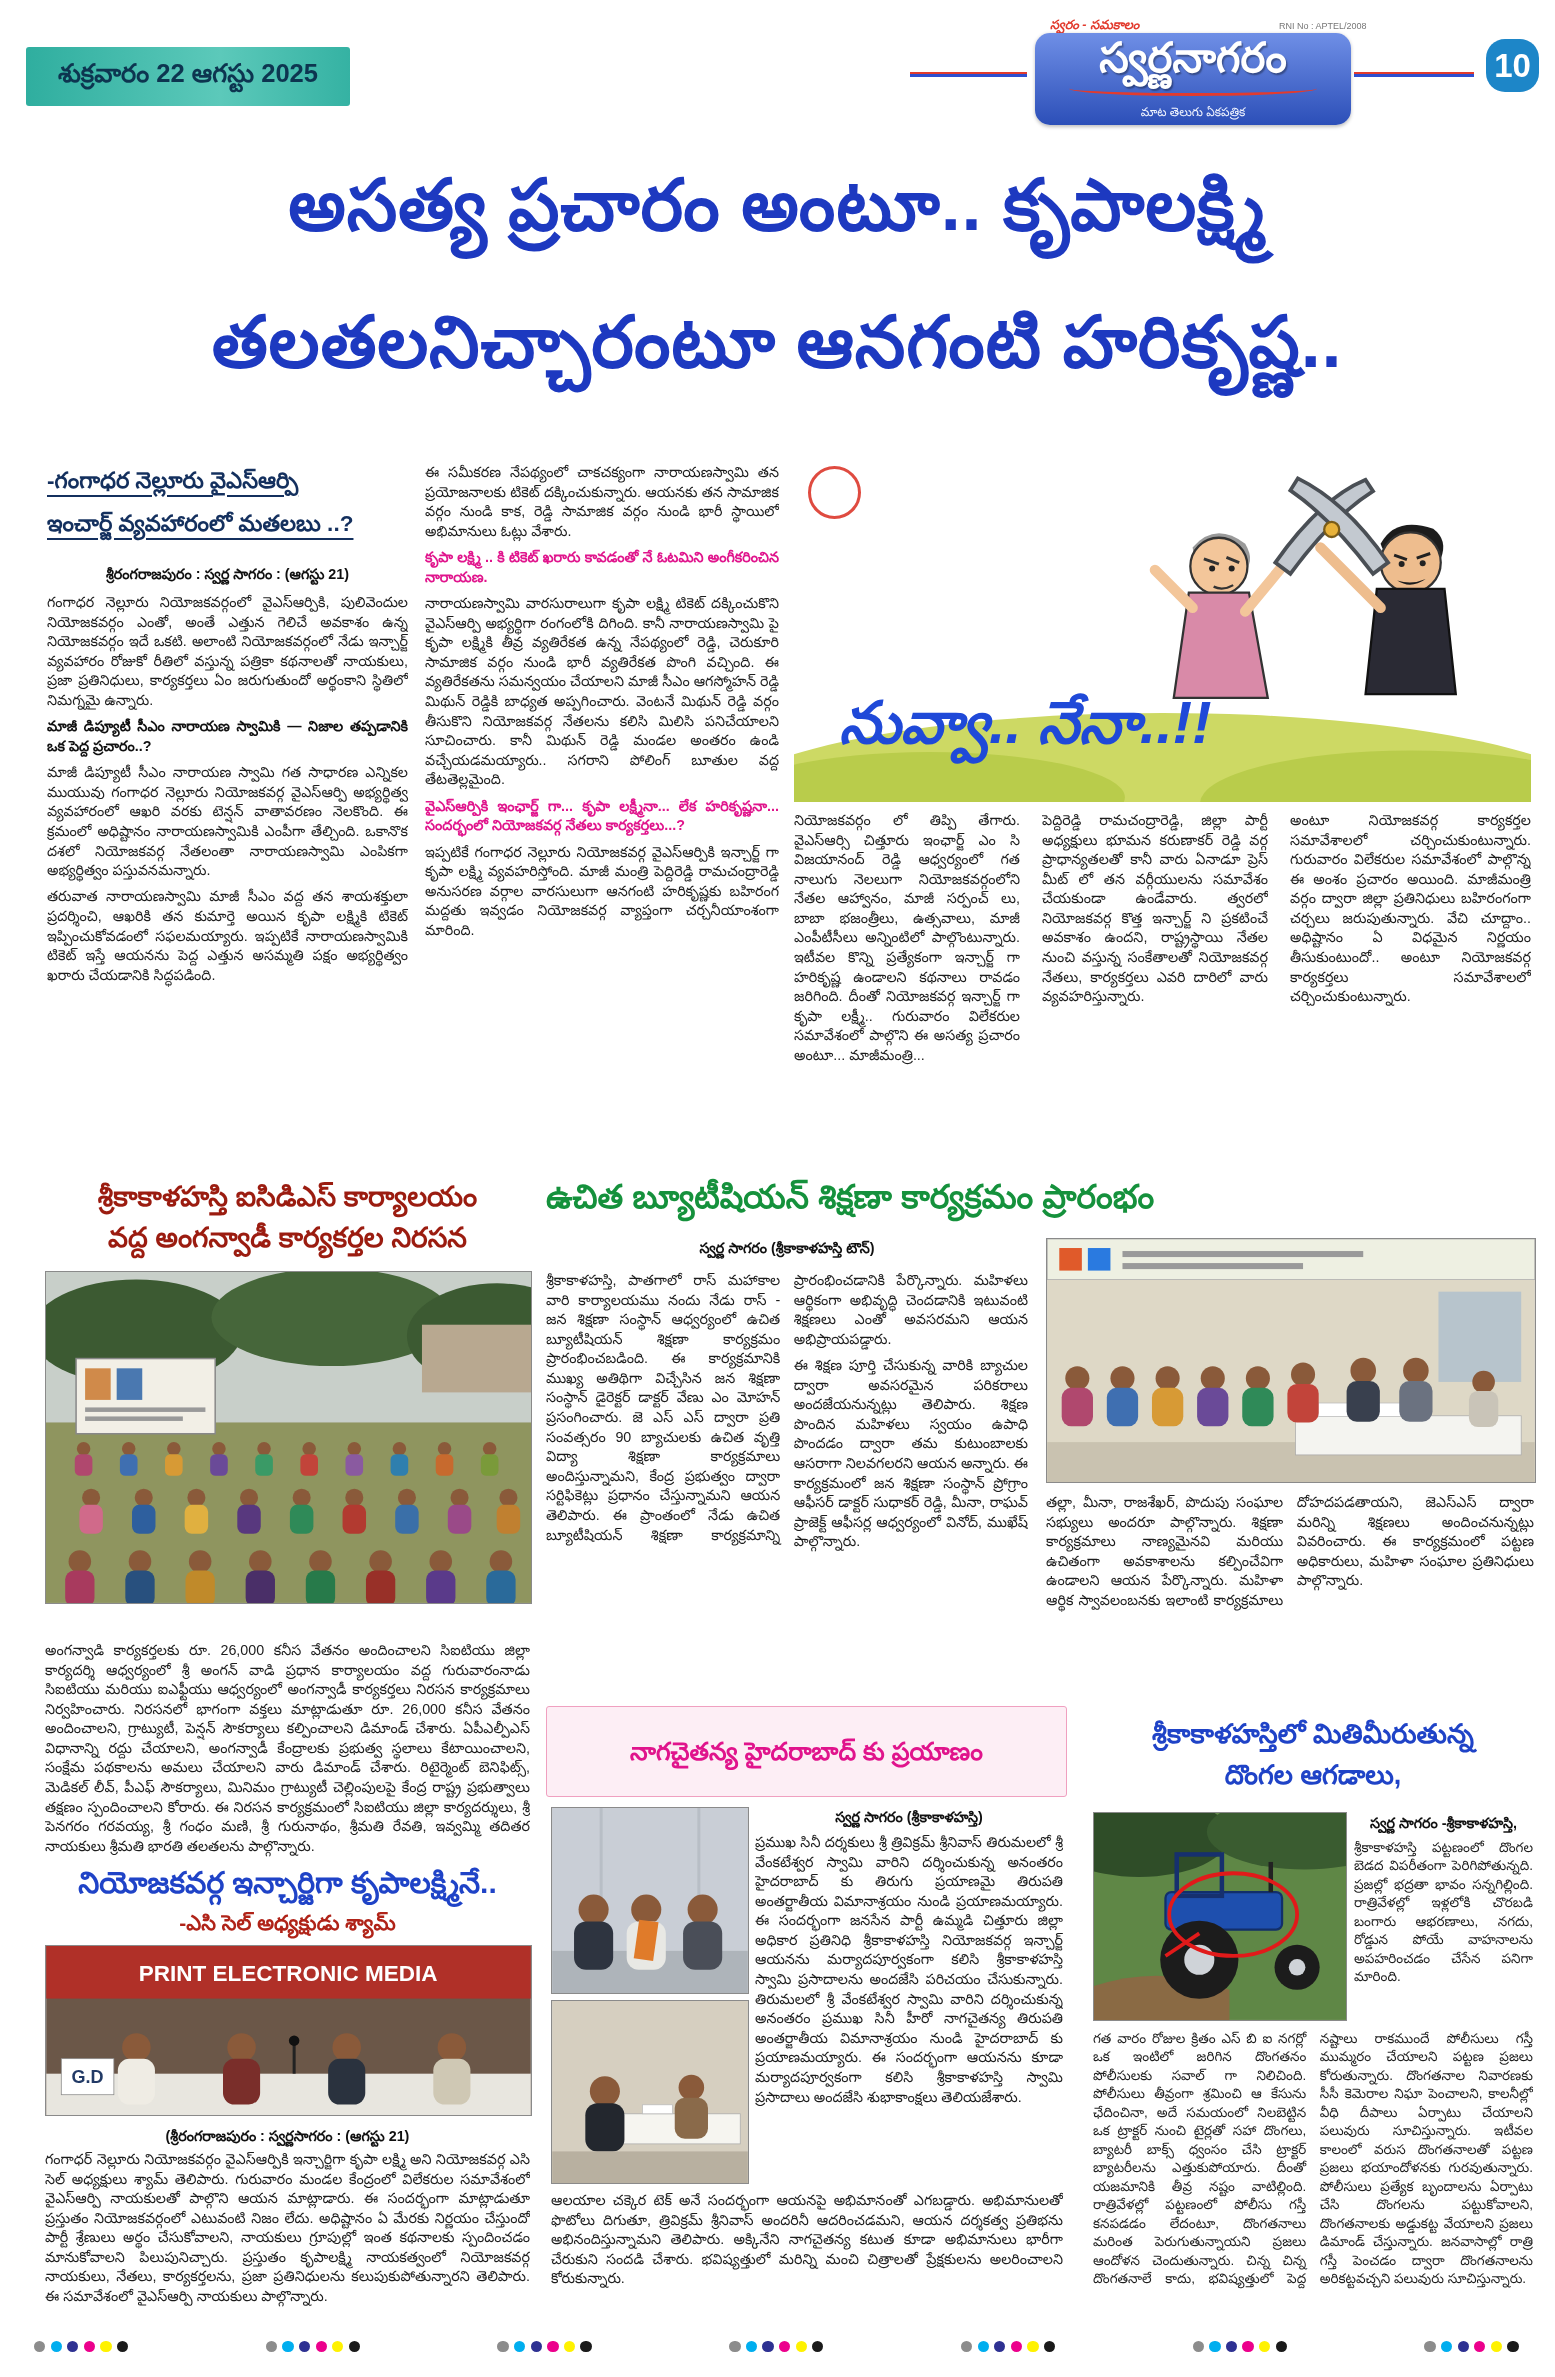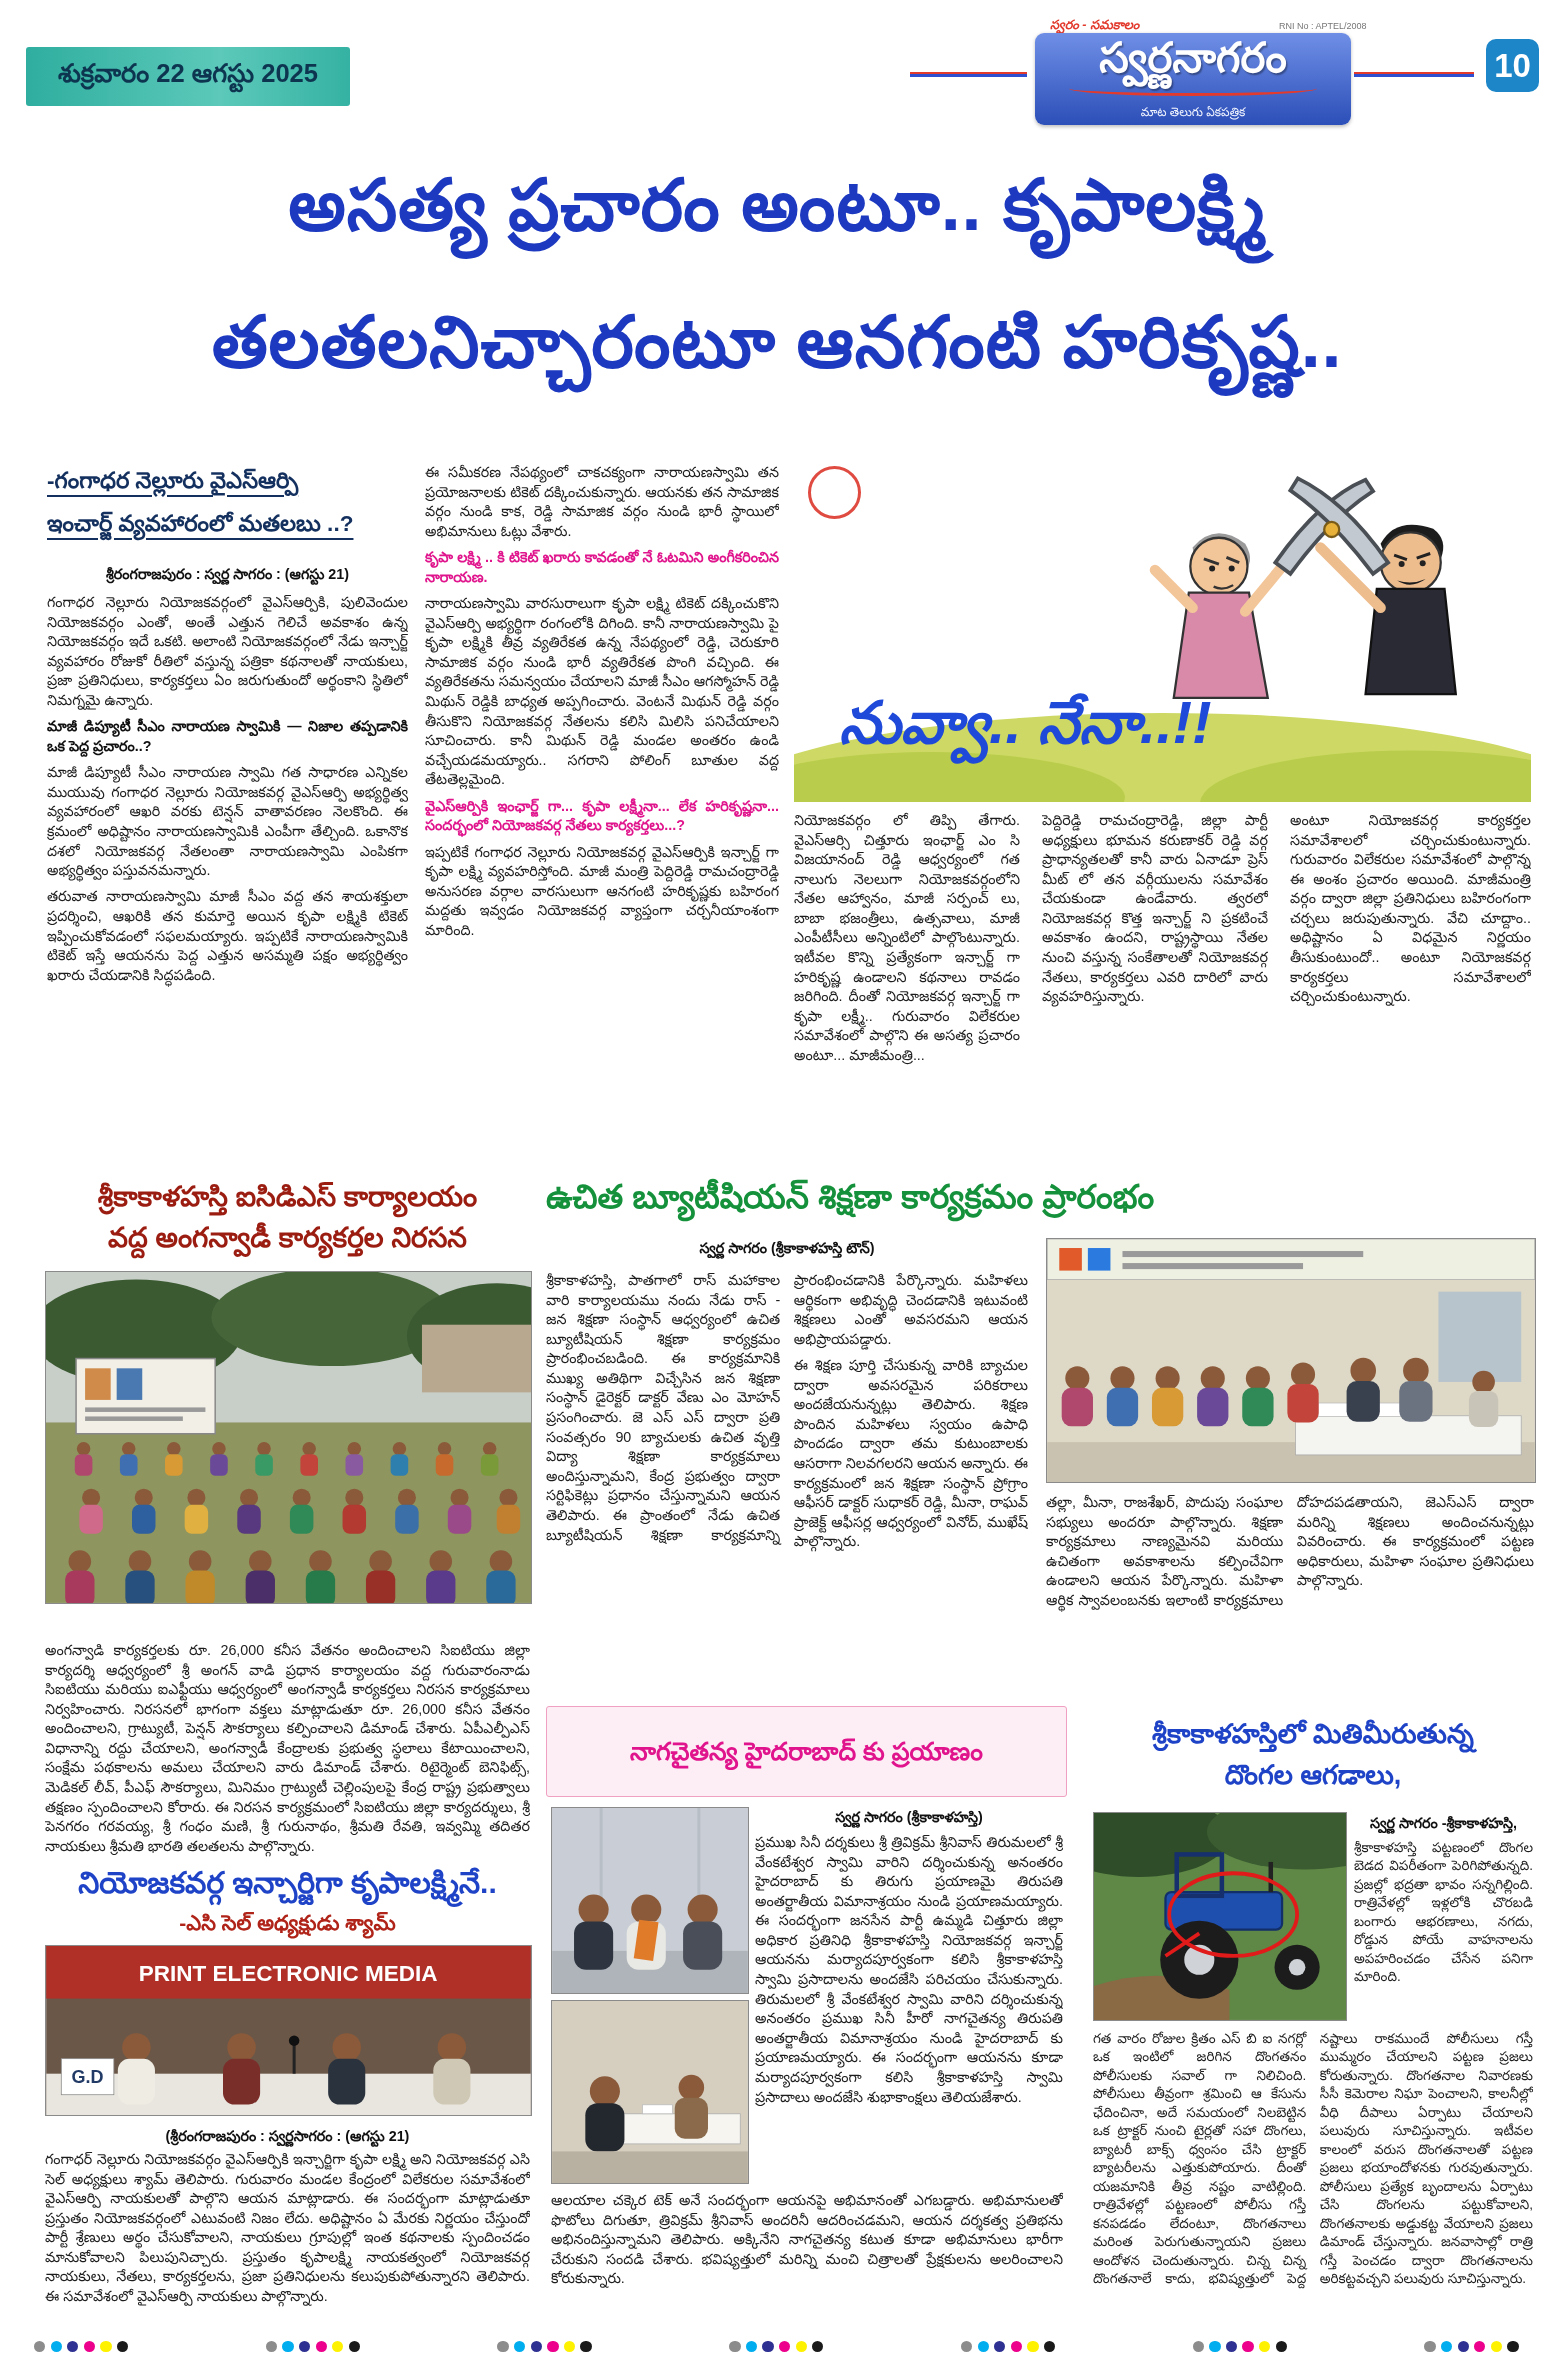--- a/index.html
+++ b/index.html
@@ -6,28 +6,28 @@
   .page{position:relative;width:1555px;height:2377px;background:#ffffff;
         font-family:"Liberation Sans",sans-serif;overflow:hidden;margin:0 auto;}
   .abs{position:absolute;}
   .just{text-align:justify;font-size:14.3px;line-height:1.37;color:#1d1d1d;overflow:hidden;}
   .just p{margin:0 0 6.8px 0;}
   .msub{color:#e0148c;font-weight:bold;}
   .bsub{font-weight:bold;color:#101010;margin:0 0 6.8px 0;}
   .datebox{background:linear-gradient(90deg,#2fae9f,#5cc9ba 60%,#35b2a3);
            display:flex;align-items:center;justify-content:center;
            font-weight:bold;font-size:25.6px;color:#0d3550;border-radius:3px;}
-  .masthead{background:linear-gradient(180deg,#6f8fe6,#2c4fb8);border-radius:9px;
+  .masthead{background:linear-gradient(180deg,#6f8fe6,#2c4fb8);border-radius:15px;
             display:flex;flex-direction:column;align-items:center;justify-content:center;
             box-shadow:0 1.5px 3.8px rgba(0,0,0,.25);}
   .masthead .big{color:#ffffff;font-weight:bold;font-size:42px;line-height:1.05;
                  text-shadow:1.5px 1.5px 1.5px rgba(0,0,0,.35);}
   .masthead .tag{color:#f3f6ff;font-size:12px;margin-top:9px;}
   .swoosh{width:248px;height:12px;border-bottom:3.8px solid #e23b2e;border-radius:50%;}
-  .pagenum{background:#1d86c8;color:#fff;font-weight:bold;font-size:33px;border-radius:10px;
+  .pagenum{background:#1d86c8;color:#fff;font-weight:bold;font-size:33px;border-radius:19px;
            display:flex;align-items:center;justify-content:center;}
   .hline{height:3px;background:#e23b2e;}
   .hline:after{content:"";display:block;height:2.3px;background:#2e4fd0;margin-top:2.3px;}
   .lead-h{font-weight:bold;color:#1d39c0;text-align:center;font-size:72px;
           letter-spacing:0.8px;white-space:nowrap;}
   .lead-sub{font-size:22.6px;font-weight:bold;color:#14305e;line-height:1.9;
             text-decoration:underline;text-underline-offset:6.8px;}
   .dl{font-weight:bold;font-size:14.3px;color:#101010;text-align:center;}
   .h-maroon{font-weight:bold;color:#9b1c10;font-size:28px;line-height:1.45;text-align:center;}
   .h-green{font-weight:bold;color:#15913c;font-size:33px;text-align:left;}

